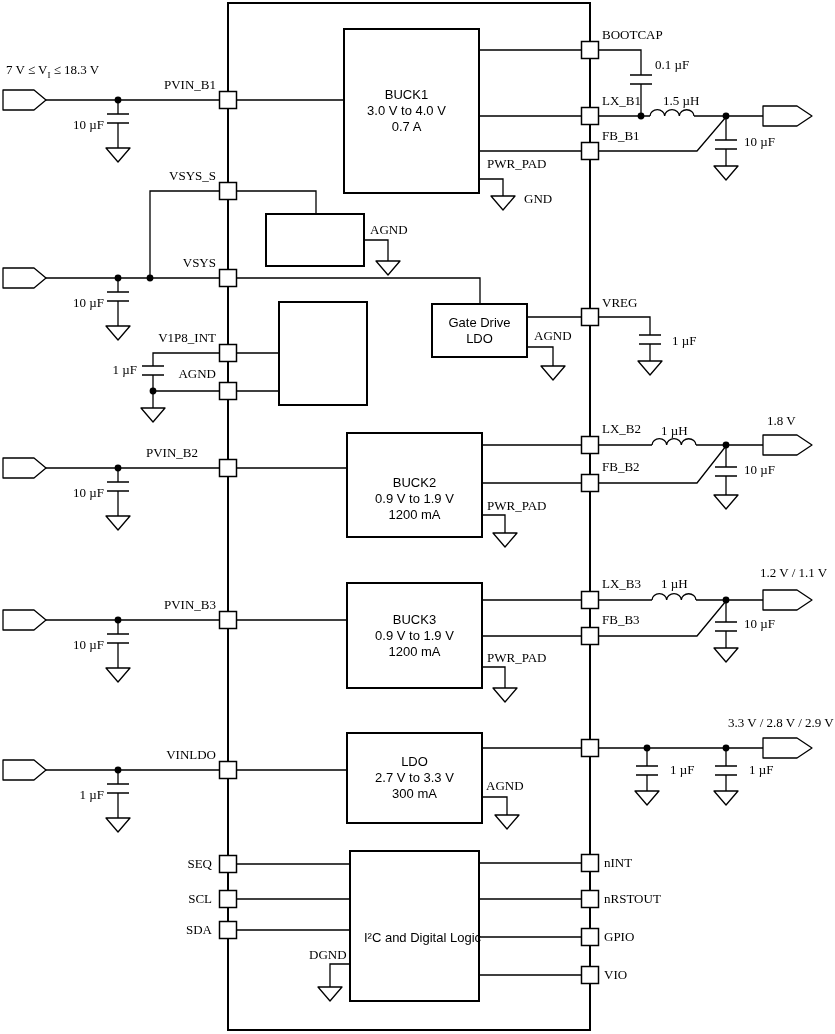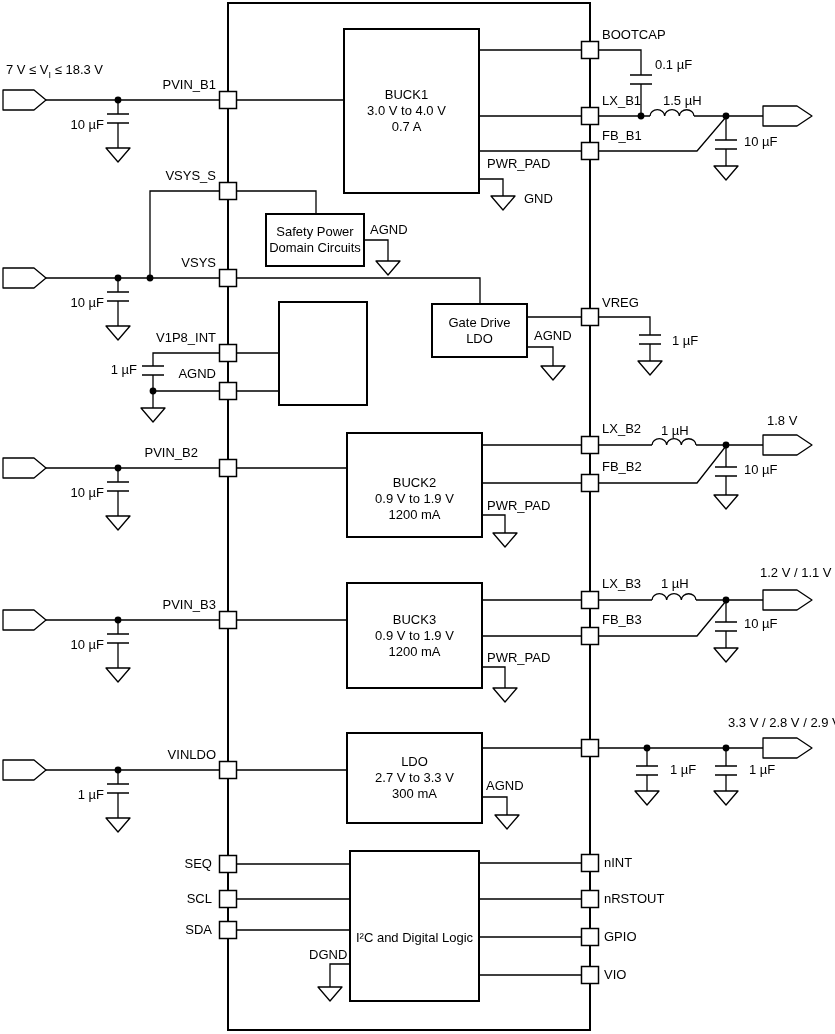--- a/index.html
+++ b/index.html
@@ -1,19 +1,19 @@
 <!DOCTYPE html>
 <html><head>
 <meta charset="utf-8">
 <style>
   html,body{margin:0;padding:0;background:#fff;}
   #stage{position:relative;width:835px;height:1034px;background:#fff;
          font-family:"Liberation Sans",sans-serif;color:#000;overflow:hidden;}
   svg{position:absolute;left:0;top:0;}
-  .lbl{position:absolute;font-size:13px;line-height:15px;white-space:nowrap;color:#000;}
+  .lbl{position:absolute;font-size:13px;line-height:15px;white-space:nowrap;color:#000;font-family:Liberation Serif, serif;}
   .blk{position:absolute;display:flex;align-items:center;justify-content:center;
        text-align:center;font-size:13px;line-height:16px;color:#000;}
   sub{font-size:9px;}
 </style>
 </head>
 <body>
 
 <div id="stage">
 
 <svg width="835" height="1034" viewBox="0 0 835 1034">
@@ -241,26 +241,20 @@
 <div class="lbl" style="left:486px;top:778px">AGND</div>
 <div class="lbl" style="left:309px;top:947px">DGND</div>
 
 <div class="blk" style="left:344px;top:29px;width:125px;height:164px">
   <div>
         <div>BUCK1</div>
         <div>3.0 V to 4.0 V</div>
         <div>0.7 A</div>
       </div>
 </div>
-<div class="blk" style="left:266px;top:214px;width:98px;height:52px">
-  <div>
-        <div>Safety Power</div>
-        <div>Domain Circuits</div>
-      </div>
-</div>
 <div class="blk" style="left:432px;top:304px;width:95px;height:53px">
   <div>
         <div>Gate Drive</div>
         <div>LDO</div>
       </div>
 </div>
 <div class="blk" style="left:347px;top:433px;width:135px;height:132px">
   <div>
         <div>BUCK2</div>
         <div>0.9 V to 1.9 V</div>
@@ -274,17 +268,17 @@
         <div>1200 mA</div>
       </div>
 </div>
 <div class="blk" style="left:347px;top:733px;width:135px;height:90px">
   <div>
         <div>LDO</div>
         <div>2.7 V to 3.3 V</div>
         <div>300 mA</div>
       </div>
 </div>
-<div class="blk" style="left:350px;top:851px;width:129px;height:174px">
+<div class="blk" style="left:358px;top:851px;width:129px;height:174px">
   <div>I²C and Digital Logic</div>
 </div>
 
 </div>
 
 </body></html>

